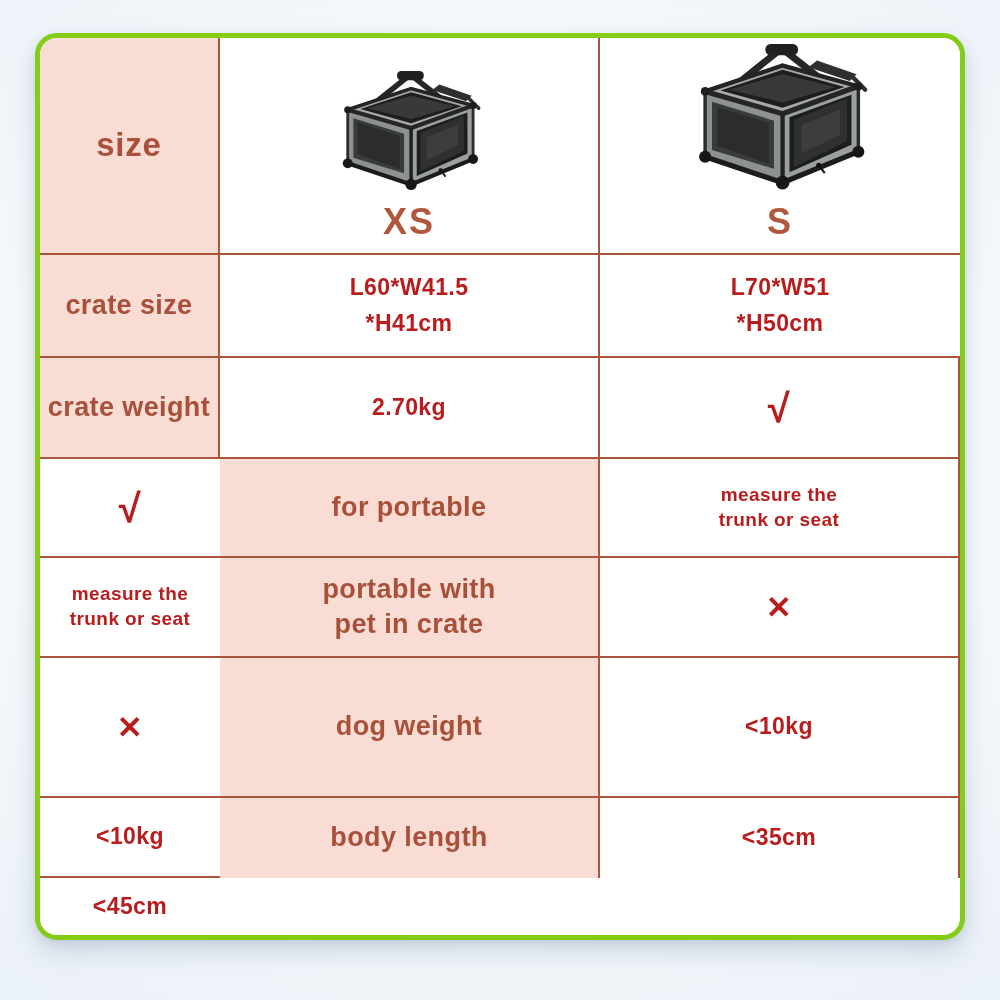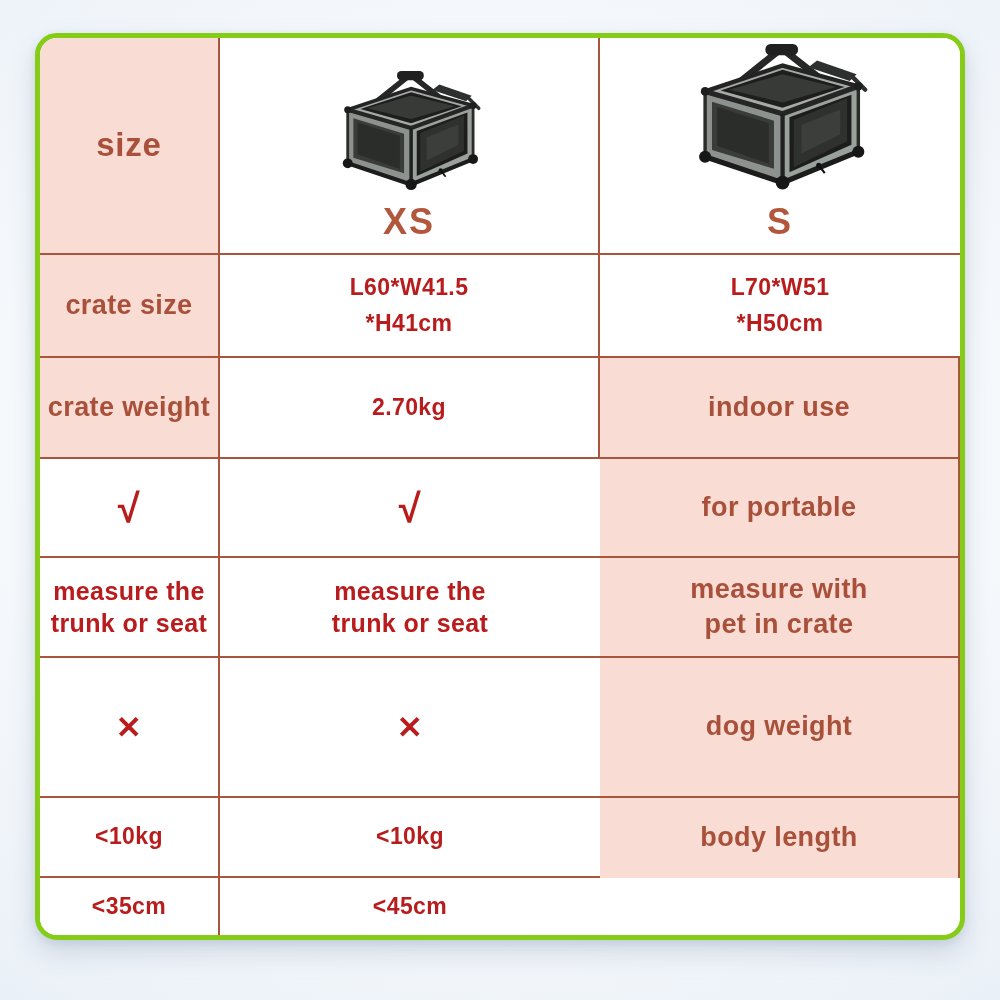--- a/index.html
+++ b/index.html
@@ -26,21 +26,21 @@
     background:#f9dcd4;color:#a8503a;font-weight:700;font-size:27px;
     letter-spacing:.4px;white-space:pre-line;line-height:1.3;
   }
   .header-label span{font-size:33px;letter-spacing:.8px;}
   .product-cell{flex-direction:column;justify-content:flex-end;padding-bottom:10px;}
   .size-name{color:#b2573c;font-weight:800;font-size:36px;letter-spacing:2px;margin-top:8px;}
   .val{
     color:#b91c1c;font-weight:700;font-size:23px;letter-spacing:.4px;
     white-space:pre-line;line-height:1.55;
   }
-  .tight{line-height:1.3;font-size:25px;}
+  .tight{line-height:1.3;font-size:19px;}
   .mark-check{font-size:40px;line-height:1;font-weight:700;}
   .mark-cross{font-size:31px;line-height:1;font-weight:800;}
   svg.crate{display:block;}
 </style>
 </head>
 <body>
 
 <div class="spec-table">
 
   <div class="cell label-cell header-label">
@@ -136,44 +136,41 @@
 *H50cm</span>
   </div>
 
   <div class="cell label-cell">
     <span>crate weight</span>
   </div>
   <div class="cell">
     <span class="val">2.70kg</span>
   </div>
 
-  <div class="cell label-cell">
-    <span>indoor use</span>
-  </div>
   <div class="cell">
     <span class="val mark-check">√</span>
   </div>
   <div class="cell last-col">
     <span class="val mark-check">√</span>
   </div>
 
   <div class="cell label-cell">
     <span>for portable</span>
   </div>
   <div class="cell">
     <span class="val tight">measure the
 trunk or seat</span>
   </div>
   <div class="cell last-col">
     <span class="val tight">measure the
 trunk or seat</span>
   </div>
 
   <div class="cell label-cell">
-    <span>measure with
+    <span>portable with
 pet in crate</span>
   </div>
   <div class="cell">
     <span class="val mark-cross">✕</span>
   </div>
   <div class="cell last-col">
     <span class="val mark-cross">✕</span>
   </div>
 
   <div class="cell label-cell">

